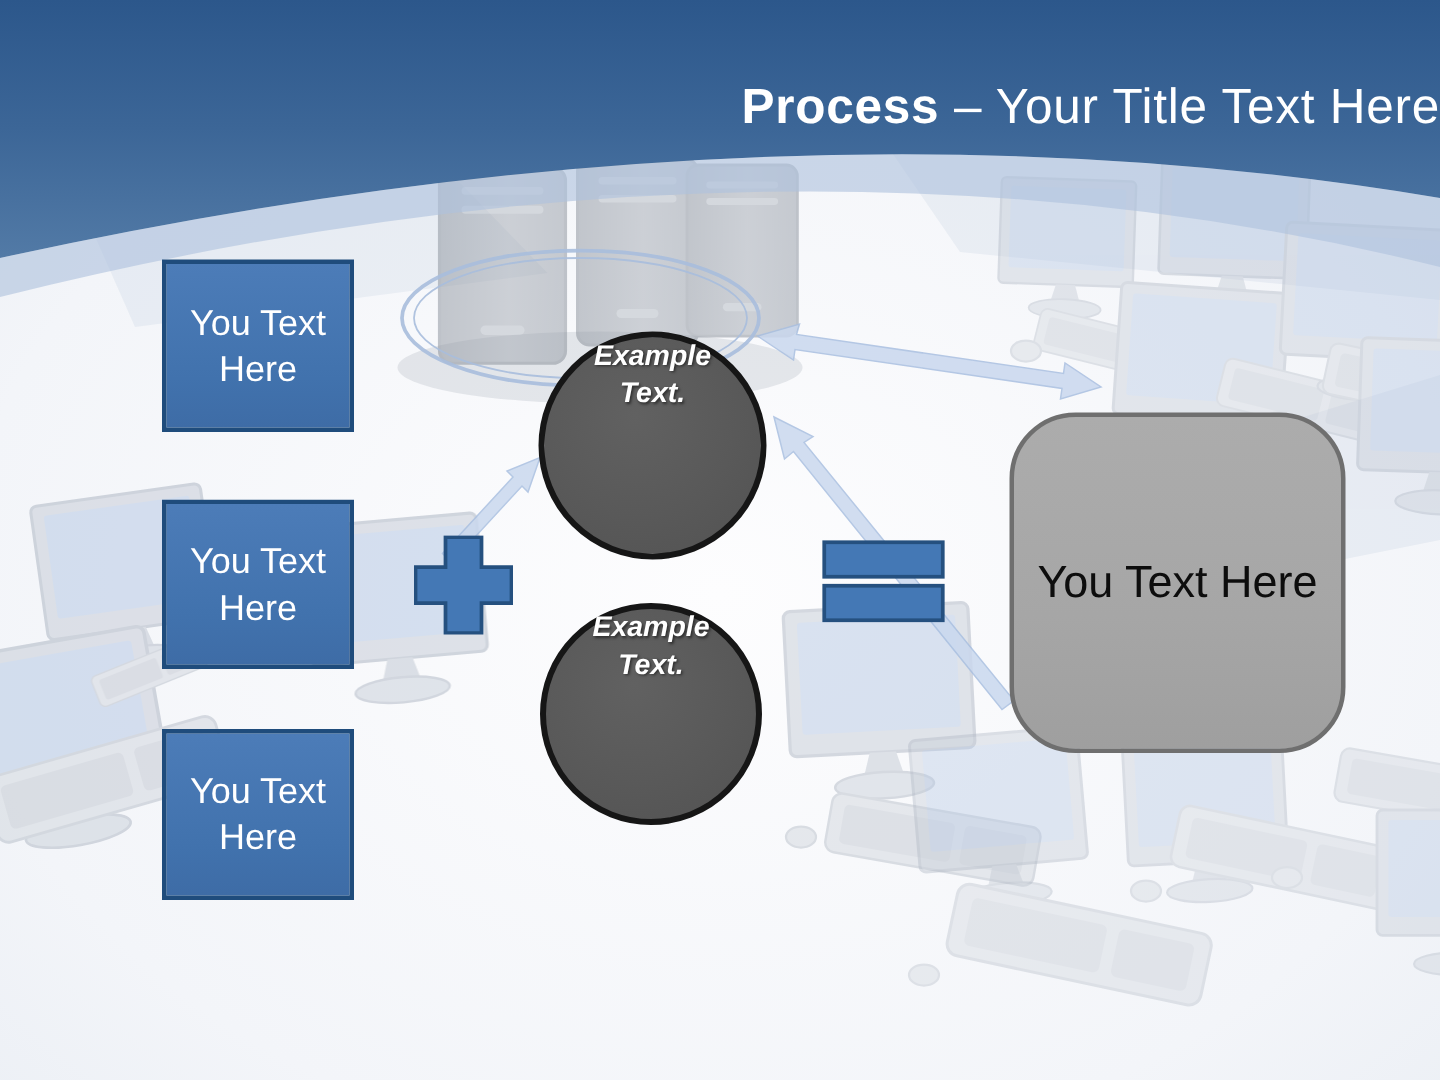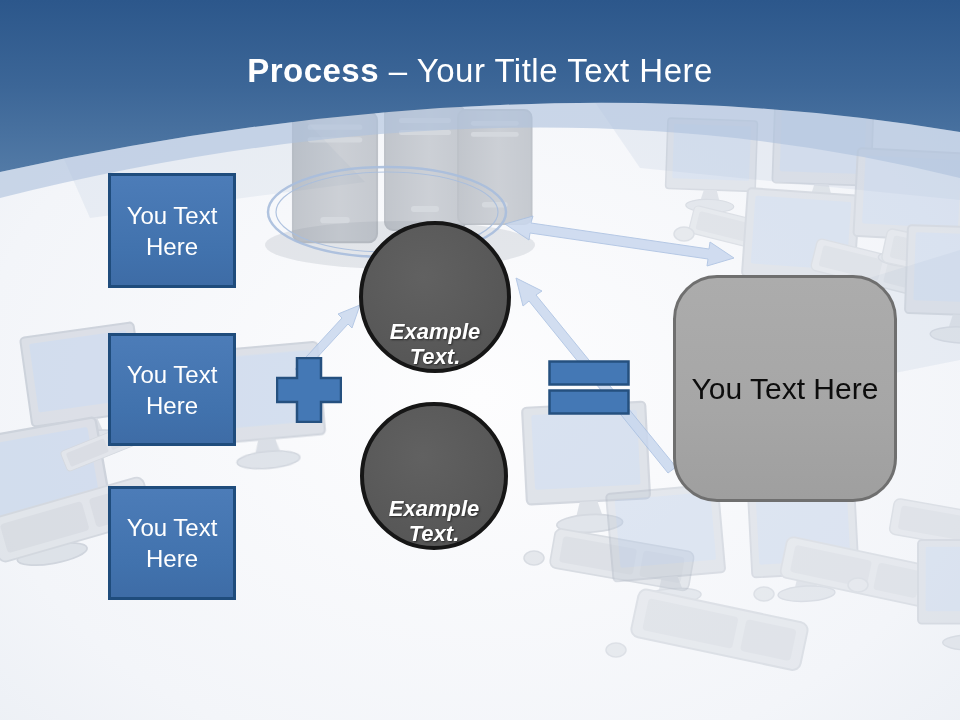--- a/index.html
+++ b/index.html
@@ -2,40 +2,40 @@
 <html><head>
 <meta charset="utf-8">
 <style>
   html,body{margin:0;padding:0;background:#e8ebf0;}
   .slide{
     position:relative;width:960px;height:720px;overflow:hidden;
     font-family:"Liberation Sans",sans-serif;background:#f4f6f9;
   }
   .bg{position:absolute;left:0;top:0;width:960px;height:720px;}
   .title{
-    position:absolute;left:0;top:52px;width:960px;text-align:center;
+    position:absolute;left:0;top:52px;width:960px;text-align:right;
     font-size:33px;color:#ffffff;letter-spacing:.5px;white-space:nowrap;
   }
   .title .bold{font-weight:bold;}
   .tbox{
     position:absolute;width:128px;box-sizing:border-box;
     background:linear-gradient(180deg,#4c7cb8 0%,#4172ad 70%,#3e6ca6 100%);
     border:3px solid #1f4c7c;
     display:flex;align-items:center;justify-content:center;text-align:center;
     color:#ffffff;font-size:24px;line-height:31px;
   }
   .tbox1{left:108px;top:173px;height:115px;}
   .tbox2{left:108px;top:333px;height:113px;}
   .tbox3{left:108px;top:486px;height:114px;}
   .circle{
     position:absolute;box-sizing:border-box;border-radius:50%;
     background:radial-gradient(circle at 42% 36%,#616161 0%,#595959 55%,#525252 100%);
     border:4px solid #161616;
-    display:flex;align-items:flex-end;justify-content:center;text-align:center;
-    color:#ffffff;font-size:22px;line-height:25px;font-weight:bold;font-style:italic;
+    display:flex;align-items:flex-start;justify-content:center;text-align:center;
+    color:#ffffff;font-size:19px;line-height:25px;font-weight:bold;font-style:italic;
     text-shadow:1px 1px 2px rgba(0,0,0,.55);
   }
   .circle span{width:92px;}
   .circle1{left:359px;top:221px;width:152px;height:152px;}
   .circle2{left:360px;top:402px;width:148px;height:148px;}
   .op{position:absolute;}
   .op-plus{left:276px;top:357px;}
   .op-equals{left:546px;top:358px;}
   .resultbox{
     position:absolute;left:673px;top:275px;width:224px;height:227px;box-sizing:border-box;

